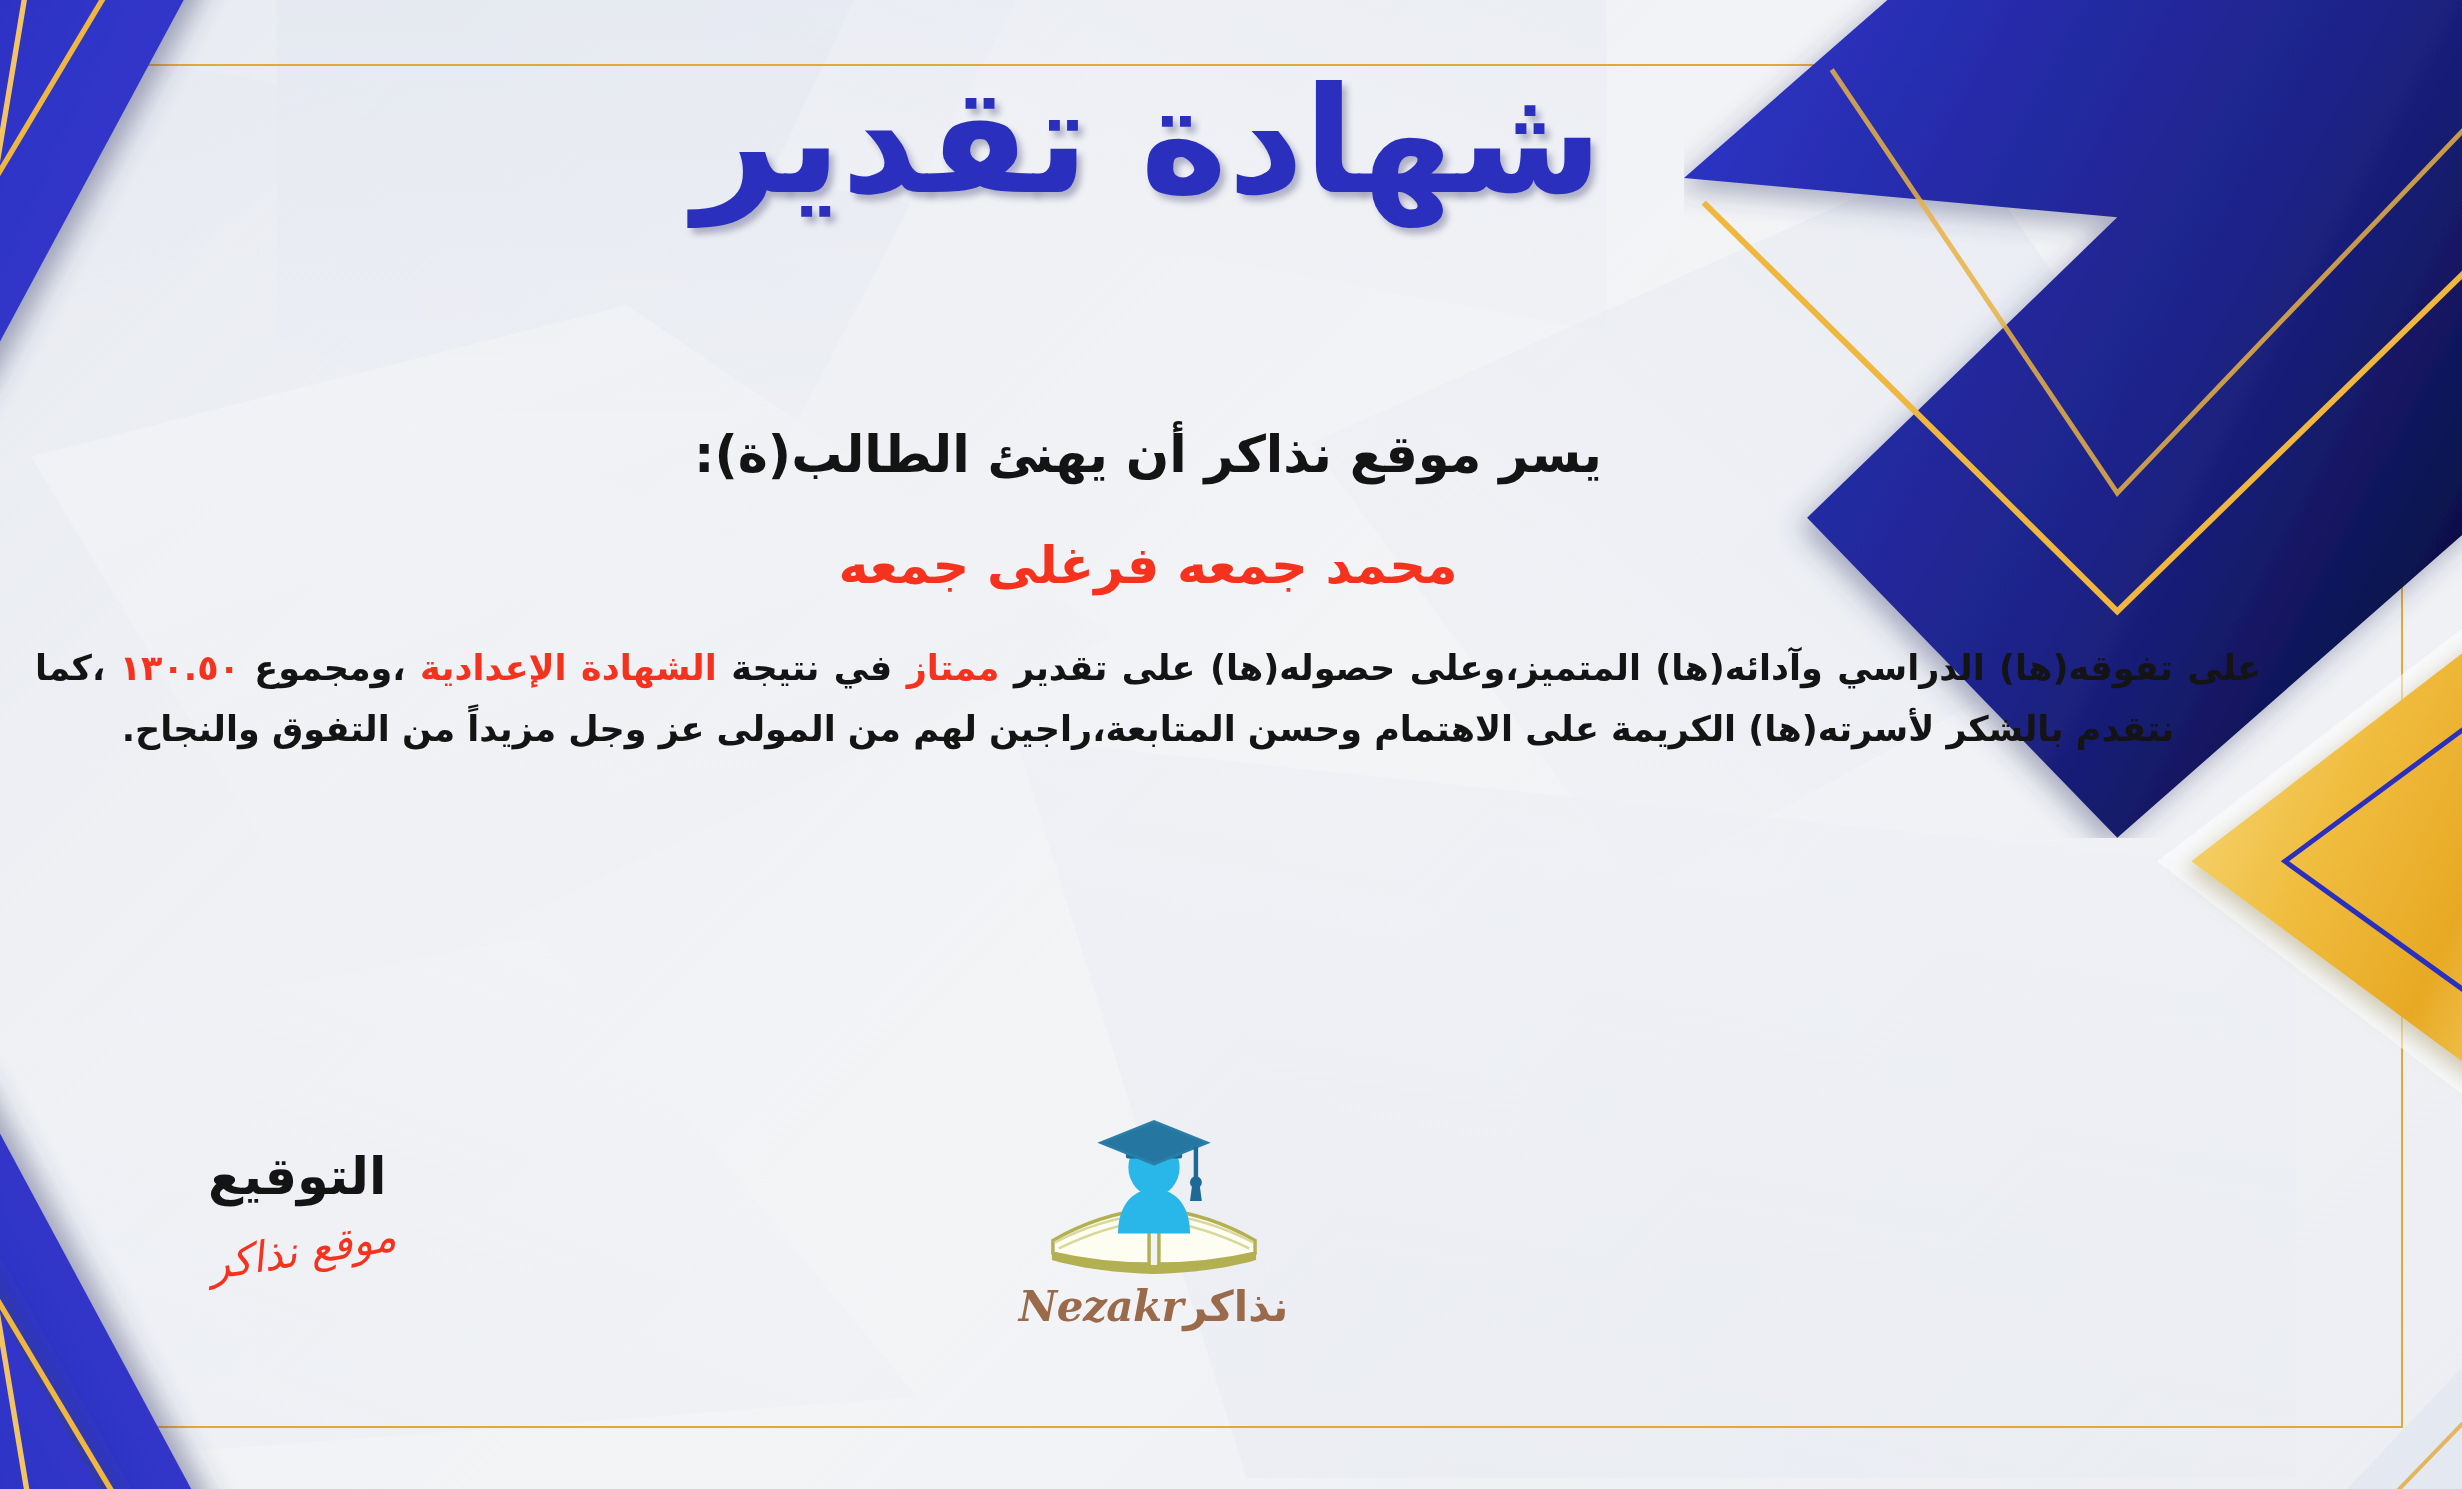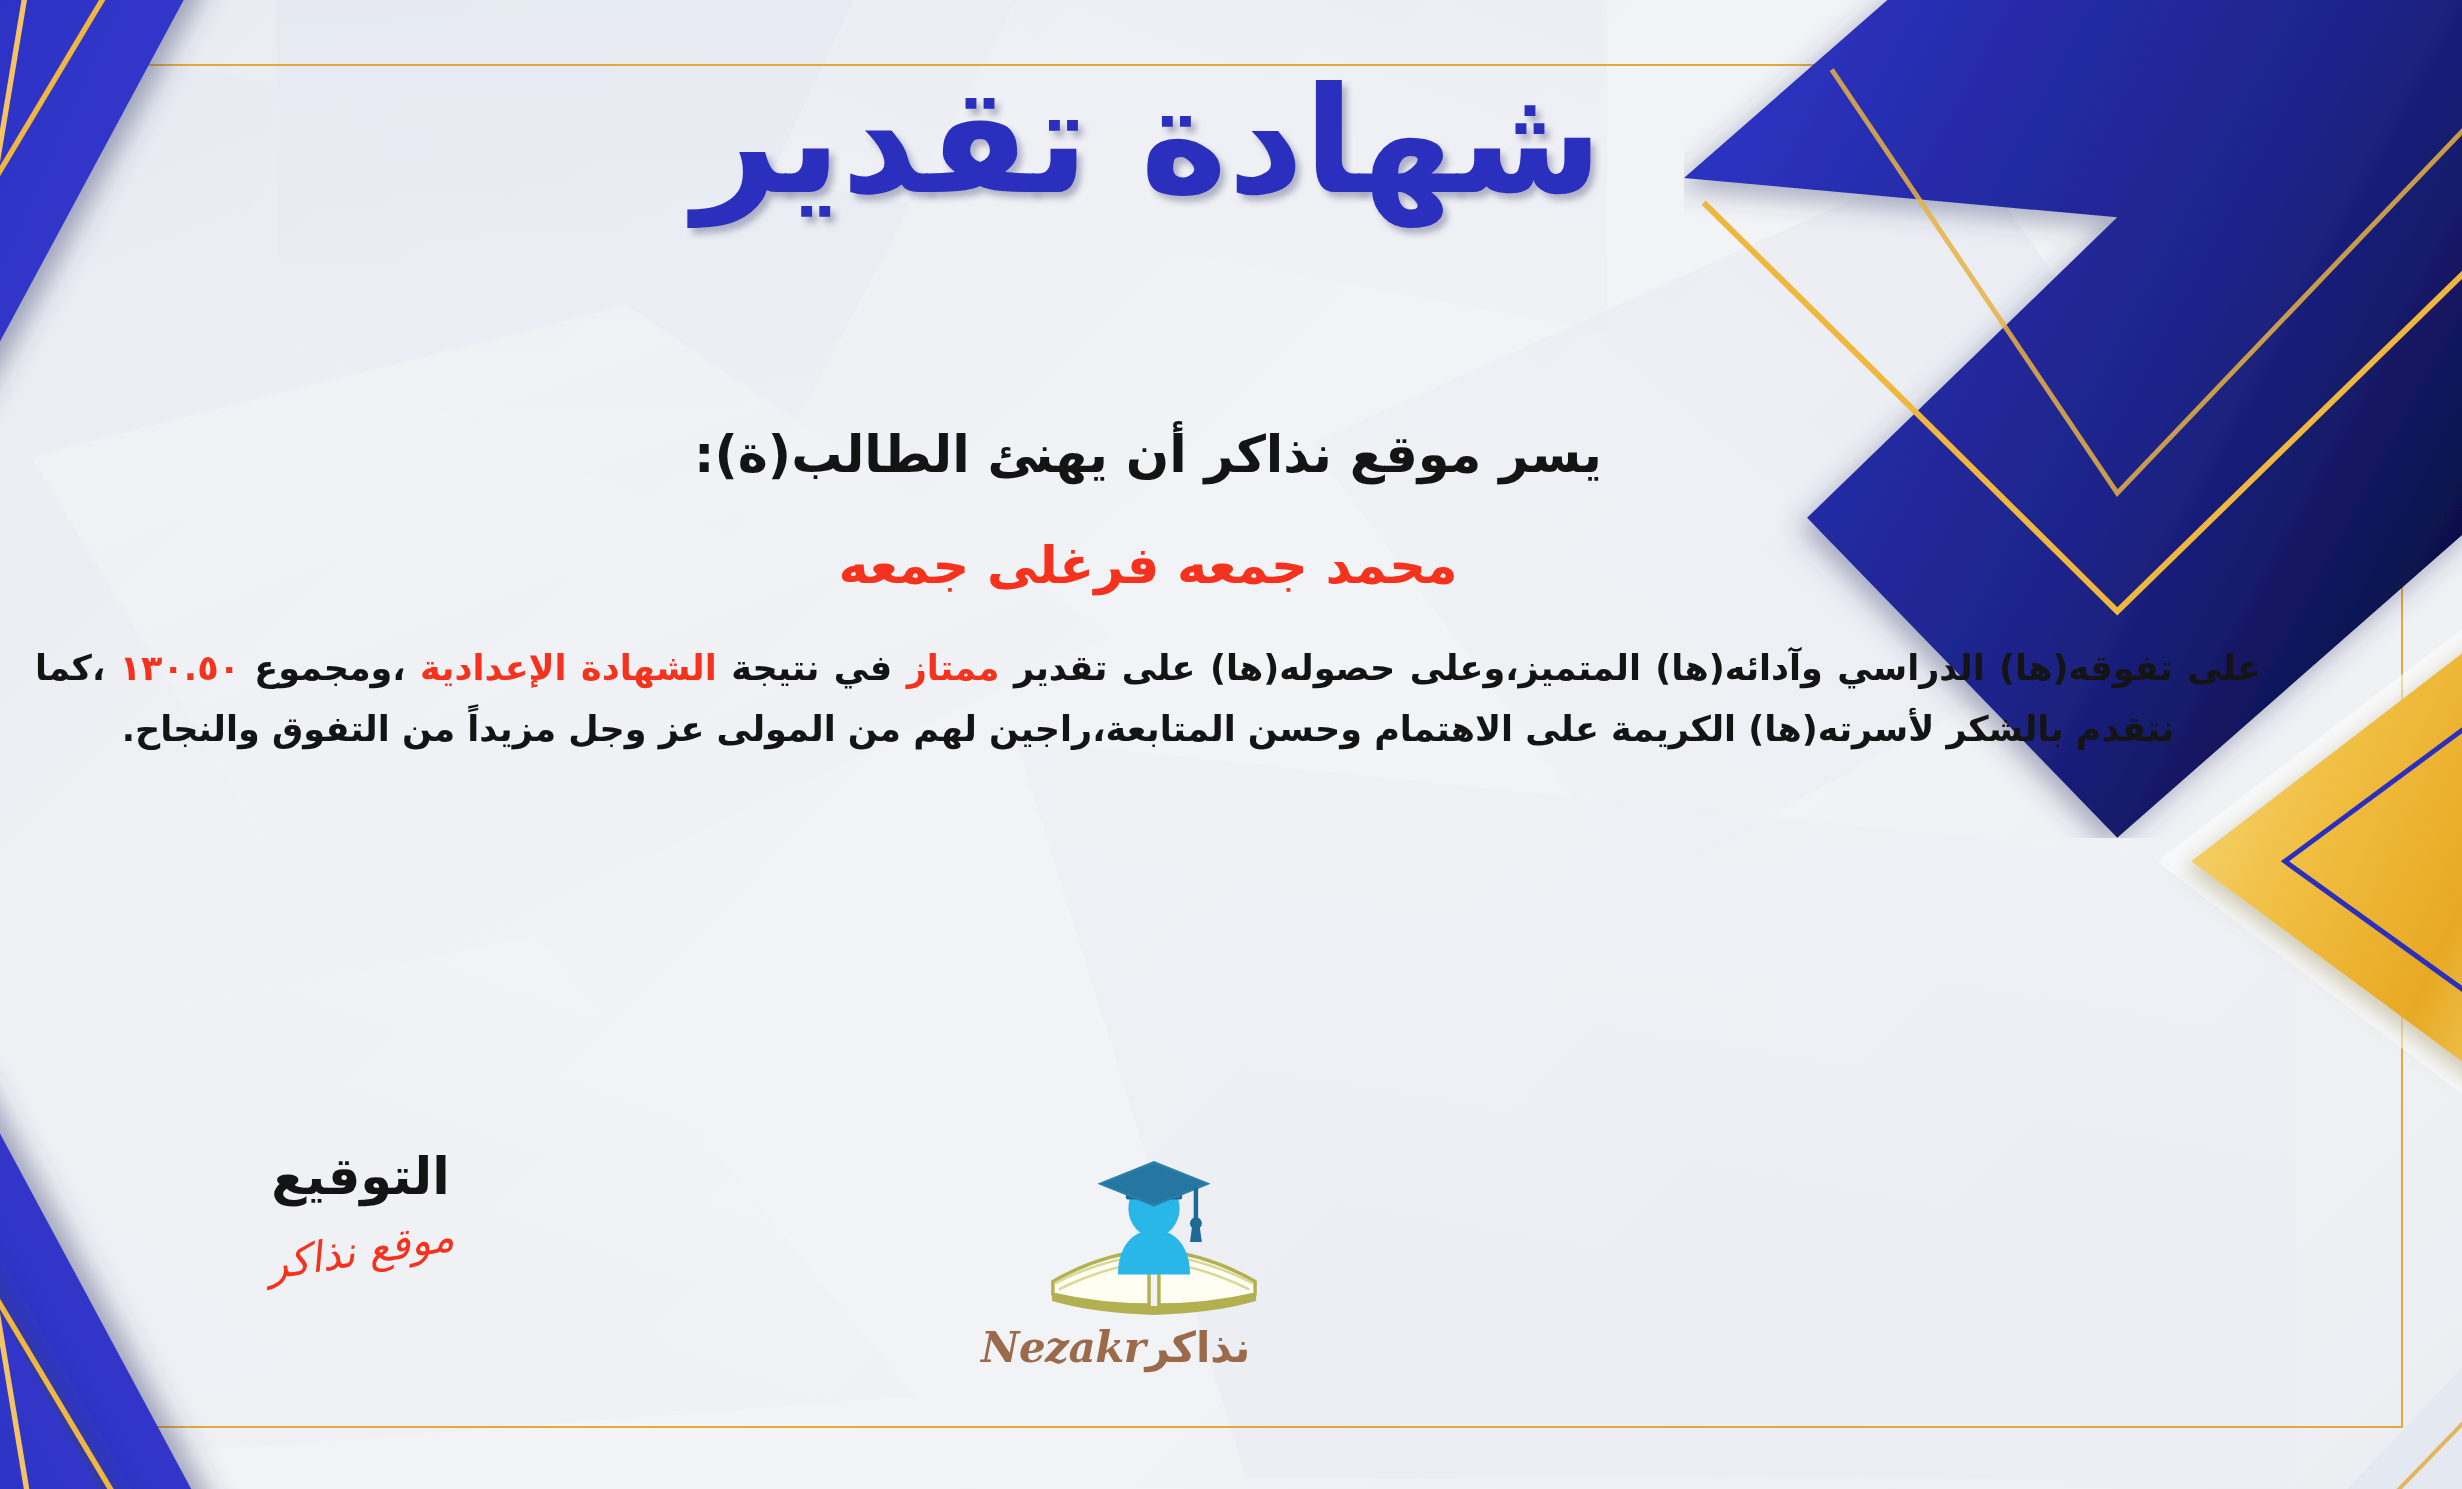--- a/index.html
+++ b/index.html
@@ -91,41 +91,41 @@
     margin:0 auto;
     max-width:2226px;
   }
   .para .hl{color:#f5321e;font-weight:700;}
   .para .seg{white-space:normal;}
 
   
   .sig-block{
     position:absolute;
     left:374px;top:1147px;
-    direction:rtl;text-align:center;
+    direction:rtl;text-align:left;
     width:305px;
   }
   .sig-label{
     font-size:51px;font-weight:600;color:#141414;
     margin-bottom:19.7px;
   }
   .sig-mark{
     font-family:"DejaVu Serif","Liberation Serif",serif;
     font-size:42px;color:#f5321e;
     font-style:italic;font-weight:500;
     transform:rotate(-9deg);
     display:inline-block;
     letter-spacing:-1.5px;
   }
 
   
   .logo{
     position:absolute;
-    left:1147px;top:1157px;
-    width:345px;
+    left:1147px;top:1116px;
+    width:345px;text-align:center;
   }
   .logo-mark{display:block;margin:0 auto;}
   .logo-text{
     margin-top:3px;
     font-family:"DejaVu Serif","Liberation Serif",serif;
     font-weight:700;font-style:italic;
     font-size:42px;color:#9a6a4b;
     letter-spacing:-0.5px;
     direction:ltr;
   }

